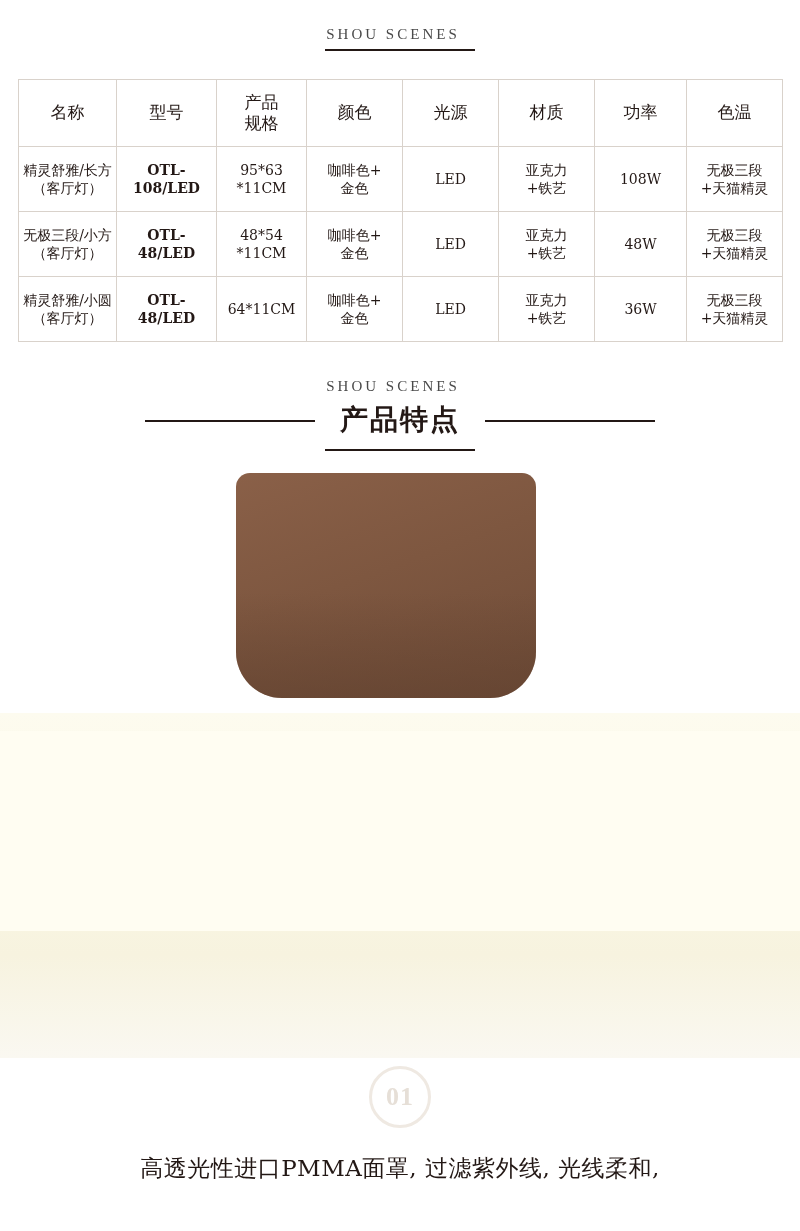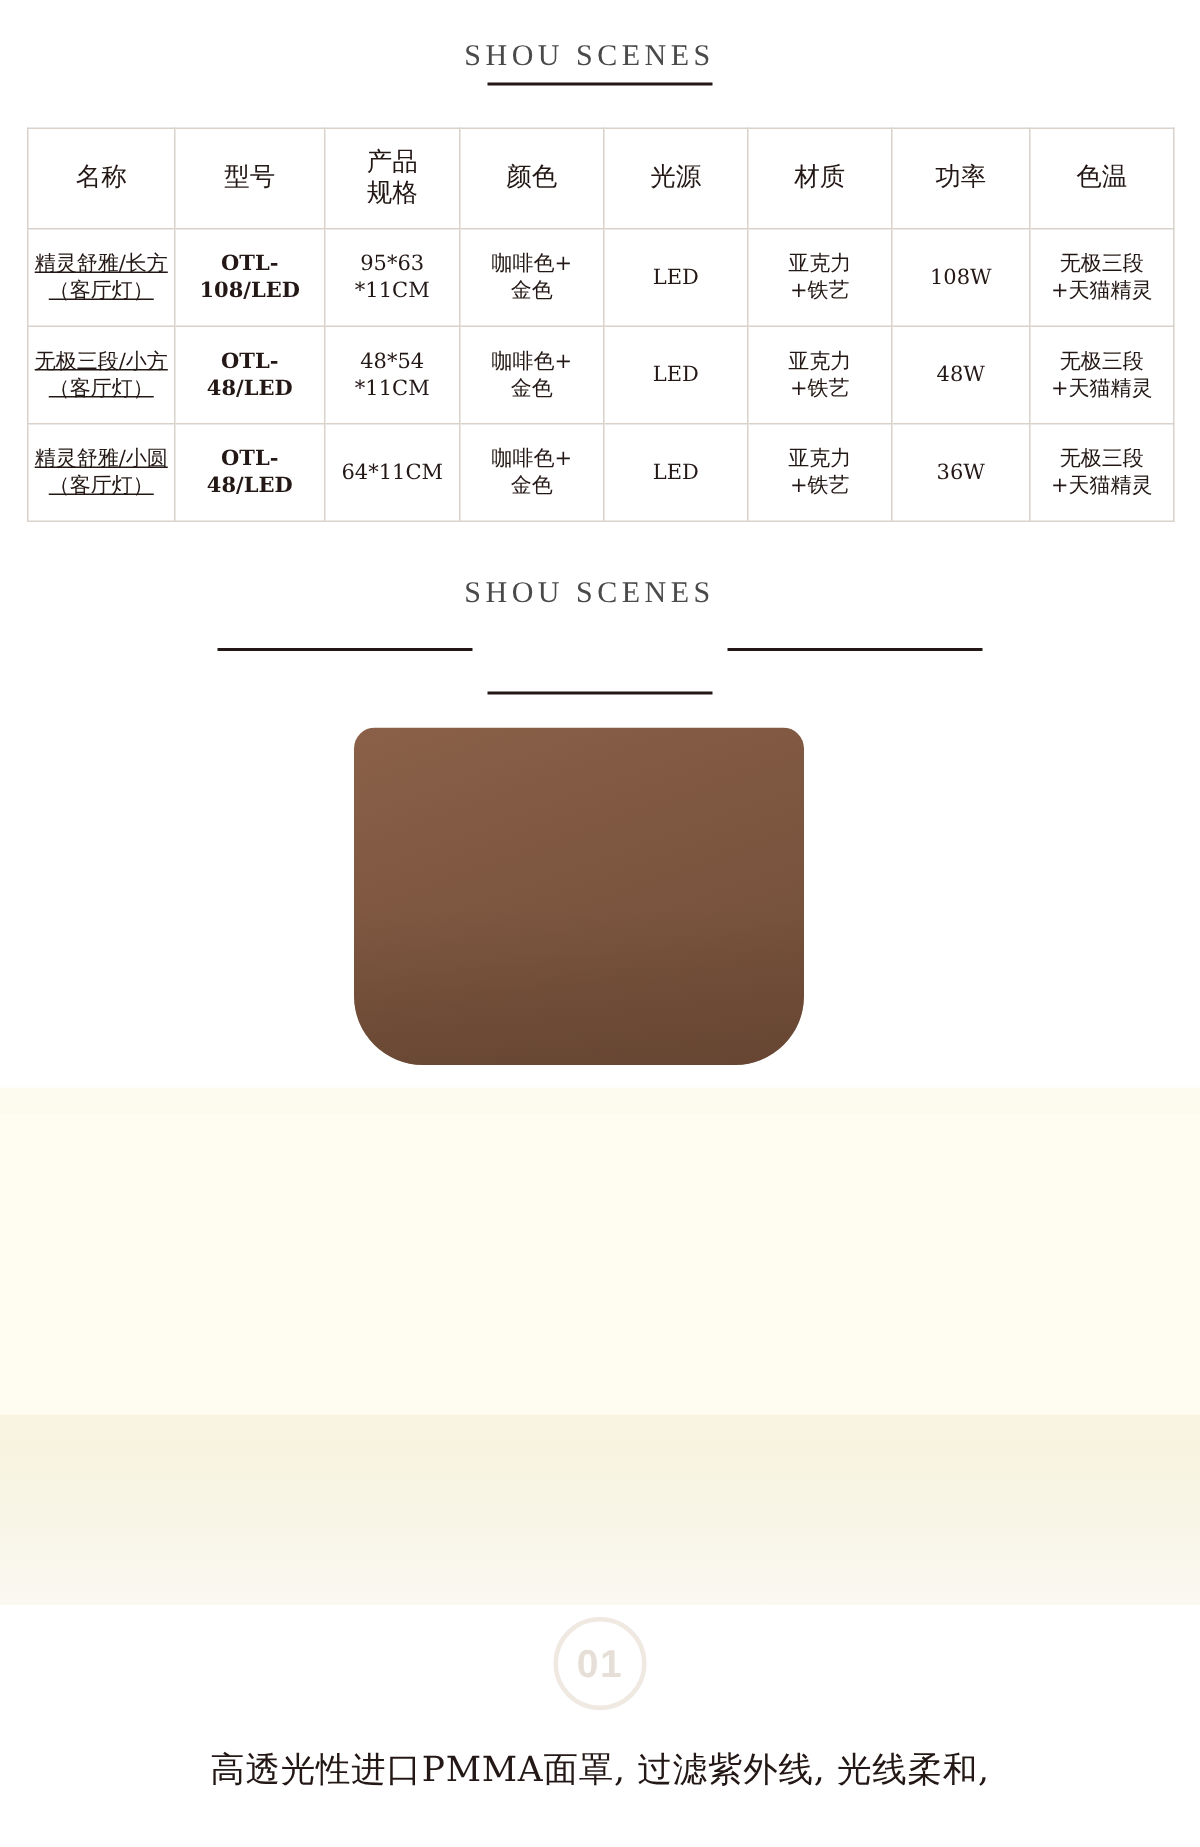--- a/index.html
+++ b/index.html
@@ -16,21 +16,21 @@
     overflow: hidden;
   }
 
   
   .section-header {
     text-align: center;
     position: relative;
   }
   .sh-en {
     font-family: "Liberation Serif", serif;
-    font-size: 20px;
+    font-size: 15px;
     letter-spacing: 3px;
     color: #4a4a4a;
     margin: 0 14px 2px 0;
     font-weight: normal;
   }
   .sh-cn-wrap {
     position: relative;
     height: 46px;
     display: flex;
     align-items: center;
@@ -88,21 +88,21 @@
     font-size: 17px;
     font-weight: normal;
     line-height: 1.25;
   }
   table.spec td {
     height: 60px;
     font-size: 14px;
     line-height: 1.3;
     padding: 2px 3px;
   }
-  td.name-cell { font-size: 12.5px; text-decoration: underline; }
+  td.name-cell { font-size: 12.5px; }
   td.model-cell { font-family: "DejaVu Sans Mono", "Liberation Mono", monospace; font-size: 12.5px; font-weight: bold; }
   td.mono { font-family: "DejaVu Sans Mono", "Liberation Mono", monospace; font-size: 13.5px; }
   td.small { font-size: 13px; }
   .cell-line { display: block; }
 
   
   col.c0 { width: 98px; }
   col.c1 { width: 100px; }
   col.c2 { width: 90px; }
   col.c3 { width: 96px; }
@@ -163,21 +163,21 @@
     text-align: center;
     margin-top: 8px;
   }
   .badge {
     display: inline-block;
     width: 56px;
     height: 56px;
     border-radius: 50%;
     border: 3px solid #efe9e2;
     color: #e6dfd7;
-    font-family: Liberation Sans, sans-serif;
+    font-family: Liberation Serif, serif;
     font-size: 26px;
     font-weight: bold;
     line-height: 56px;
     text-align: center;
     letter-spacing: 1px;
   }
   .caption {
     margin: 22px auto 0 auto;
     width: 700px;
     text-align: center;
@@ -317,20 +317,21 @@
       </tr>
     </tbody>
   </table>
 </div>
 
 <div class="section-header" id="header-features">
   <div class="sh-en">SHOU SCENES</div>
   <div class="sh-cn-wrap">
     <span class="sh-rule left"></span>
     <span class="sh-rule right"></span>
+    <span class="sh-cn">产品特点</span>
   </div>
   <div class="sh-underline"></div>
 </div>
 
 <div class="product-figure">
   <div class="lamp-glow"></div>
   <div class="panel-cream"></div>
 
   <div class="brown-cap"></div>
   <div class="brown-cap-shade"></div>

